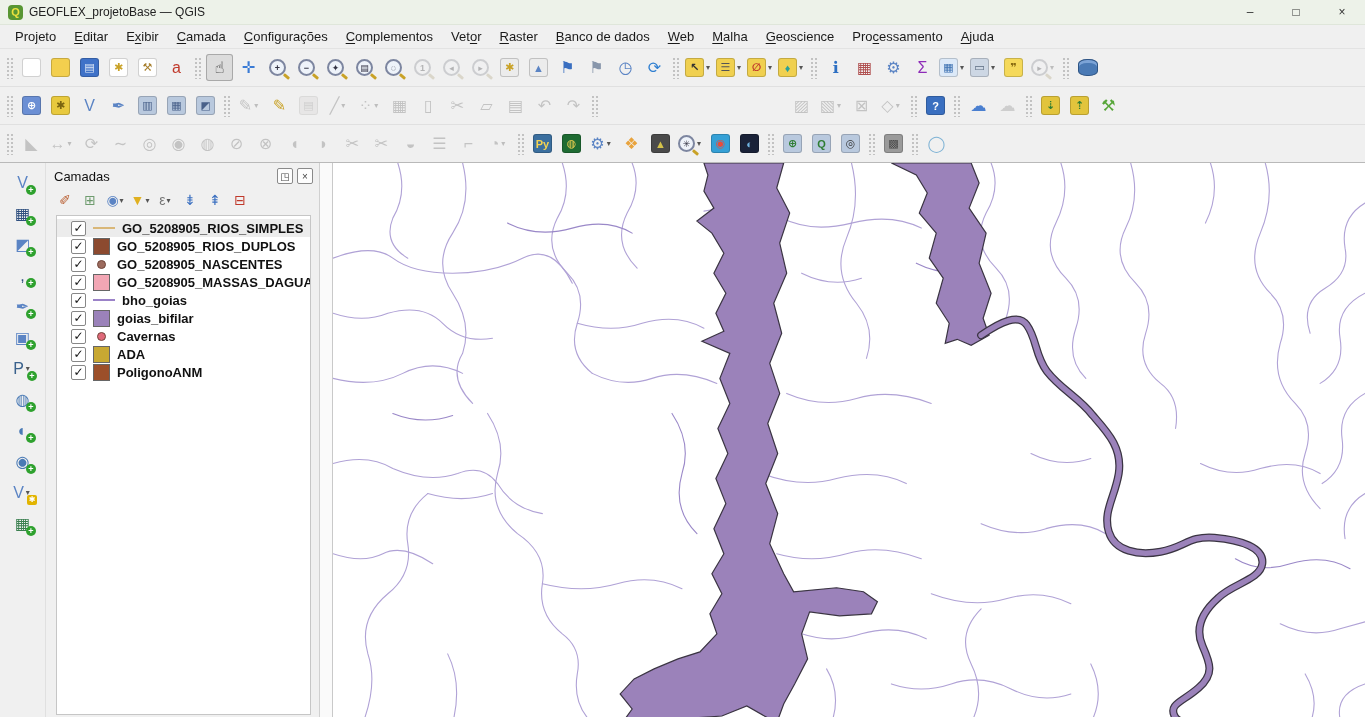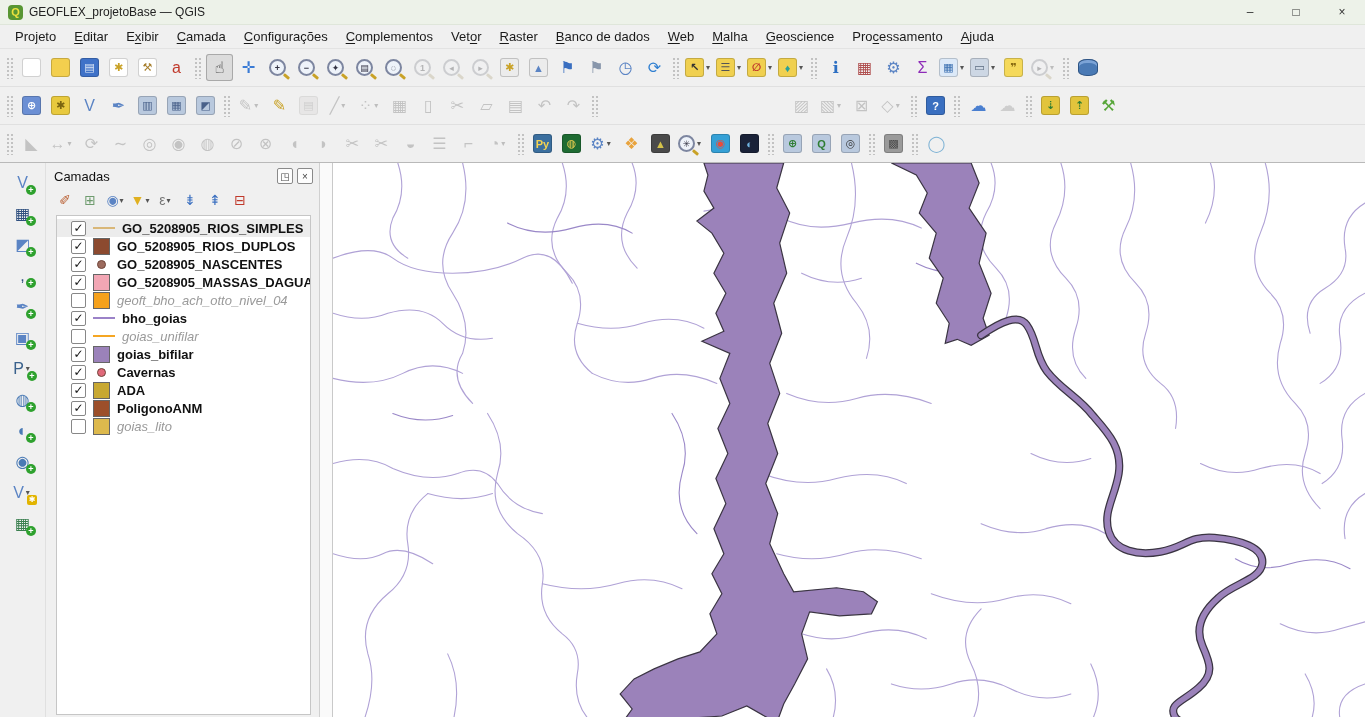--- a/index.html
+++ b/index.html
@@ -518,58 +518,43 @@
           <span class="cb">✓</span>
           <span class="sym-marker" style="background: rgb(156, 107, 94);"></span>
           <span class="lname">GO_5208905_NASCENTES</span>
         </div>
         <div class="lrow">
           <span class="cb">✓</span>
           <span class="sym-fill" style="background: rgb(242, 166, 180);"></span>
           <span class="lname">GO_5208905_MASSAS_DAGUA</span>
         </div>
         <div class="lrow">
-          <span class="cb"></span>
-          <span class="sym-fill" style="background: rgb(245, 161, 28);"></span>
-          <span class="lname un">geoft_bho_ach_otto_nivel_04</span>
-        </div>
-        <div class="lrow">
           <span class="cb">✓</span>
           <span class="sym-line" style="background: rgb(155, 130, 200);"></span>
           <span class="lname">bho_goias</span>
         </div>
         <div class="lrow">
-          <span class="cb"></span>
-          <span class="sym-line" style="background: rgb(245, 166, 35);"></span>
-          <span class="lname un">goias_unifilar</span>
-        </div>
-        <div class="lrow">
           <span class="cb">✓</span>
           <span class="sym-fill" style="background: rgb(155, 130, 186);"></span>
           <span class="lname">goias_bifilar</span>
         </div>
         <div class="lrow">
           <span class="cb">✓</span>
           <span class="sym-marker" style="background: rgb(224, 105, 122);"></span>
           <span class="lname">Cavernas</span>
         </div>
         <div class="lrow">
           <span class="cb">✓</span>
           <span class="sym-fill" style="background: rgb(200, 168, 50);"></span>
           <span class="lname">ADA</span>
         </div>
         <div class="lrow">
           <span class="cb">✓</span>
           <span class="sym-fill" style="background: rgb(156, 79, 42);"></span>
           <span class="lname">PoligonoANM</span>
-        </div>
-        <div class="lrow">
-          <span class="cb"></span>
-          <span class="sym-fill" style="background: rgb(221, 185, 77);"></span>
-          <span class="lname un">goias_lito</span>
         </div>
       </div>
   </div>
 
   <div class="vstrip"></div>
 
   <div class="map">
     <svg viewBox="0 0 1035 559" preserveAspectRatio="none">
 
       <g fill="none" stroke="#b0a2d6" stroke-width="1.1" stroke-linecap="round">

